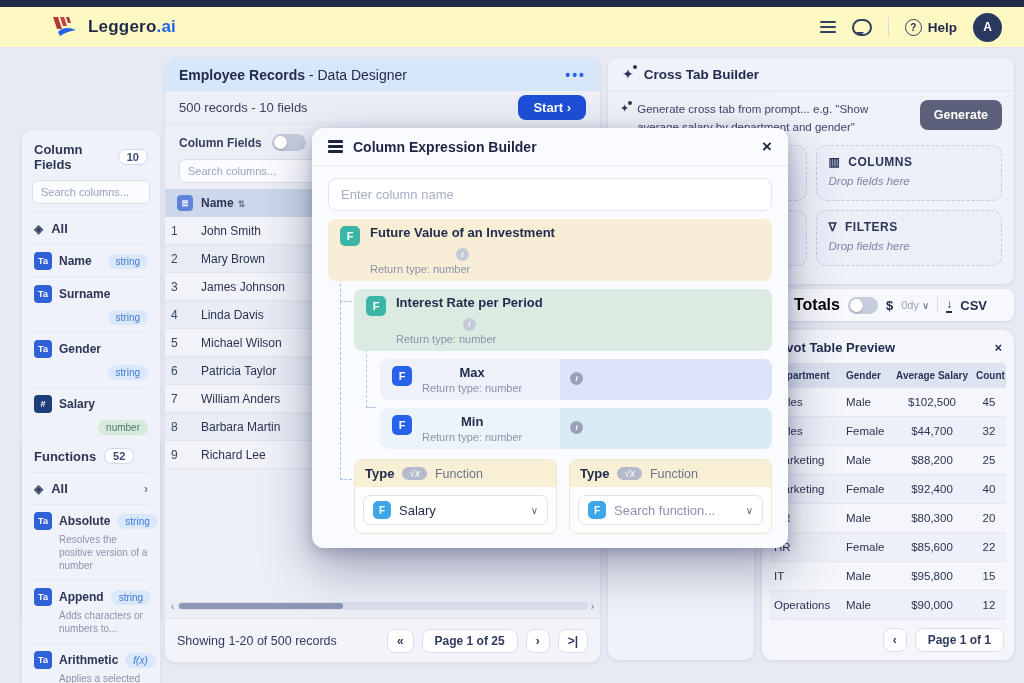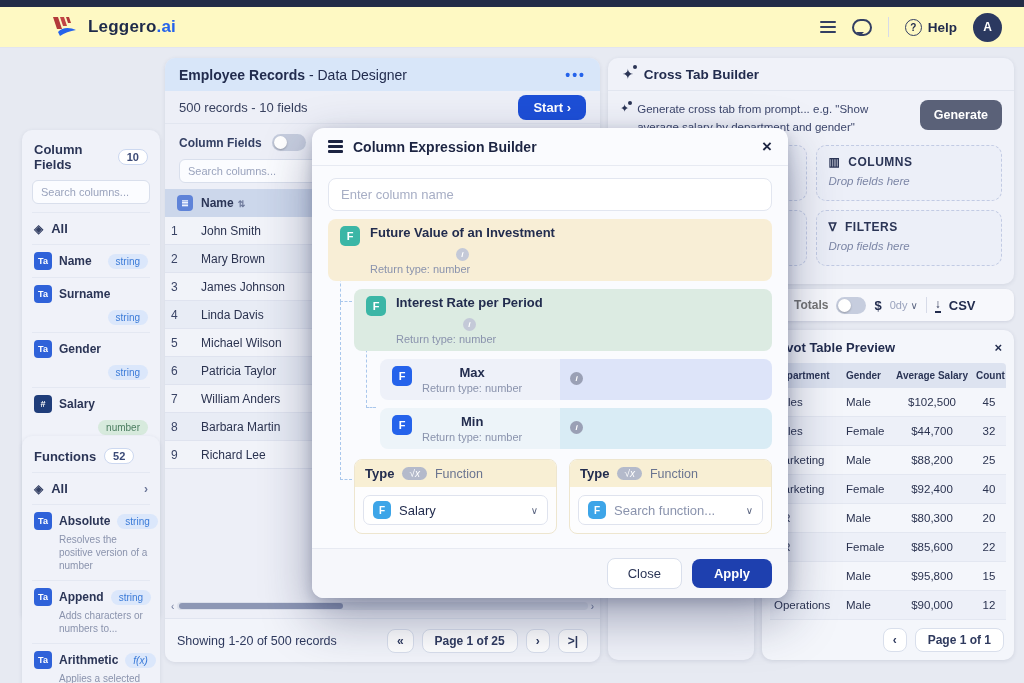--- a/index.html
+++ b/index.html
@@ -110,21 +110,21 @@
              font-size:12.5px; font-weight:bold; }
   .zones { display:grid; grid-template-columns:1fr 1fr; gap:9px; margin:2px 12px; }
   .zone { border:1.5px dashed #c2cbe4; border-radius:10px; background:#eceff8; padding:9px 12px; min-height:56px; }
   .zone-head { display:flex; align-items:center; gap:8px; font-size:12px; font-weight:bold; letter-spacing:.5px; color:#2b3556; }
   .zone-ic { font-size:12px; color:#2b3556; }
   .zone-hint { font-size:11.5px; font-style:italic; color:#7c86a6; margin-top:6px; }
 
   .totals-bar { position:absolute; left:762px; top:289px; width:252px; height:32px; background:#f7f8fc; border-radius:8px;
                 box-shadow:0 1px 3px rgba(40,50,90,.12); display:flex; align-items:center; gap:8px; padding:0 10px; }
   .circ-ic { width:14px; height:14px; min-width:14px; border:1.6px solid #333f63; border-radius:50%; }
-  .totals-lbl { font-size:12px; font-weight:bold; color:#737373; }
+  .totals-lbl { font-size:16px; font-weight:bold; color:#000000; }
   .dollar { font-size:13px; font-weight:bold; color:#222c4e; }
   .dec-sel { font-size:11px; color:#9aa3bd; display:flex; gap:3px; align-items:center; }
   .vdiv { width:1px; height:16px; background:#d7dbe8; }
   .dl-ic { font-size:12px; color:#222c4e; border-bottom:2px solid #222c4e; line-height:1; padding-bottom:1px; }
   .csv-lbl { font-size:13px; font-weight:bold; color:#222c4e; }
 
   .empty-card { position:absolute; left:608px; top:330px; width:146px; height:330px; }
   .pivot-card { position:absolute; left:762px; top:330px; width:252px; height:330px; background:#f4f6fb;
                 border-radius:10px; box-shadow:0 1px 4px rgba(40,50,90,.12); padding:8px 8px 0; }
   .pv-head { display:flex; align-items:center; padding:2px 4px 8px; }
@@ -634,18 +634,14 @@
           <div class="type-body">
             <div class="dd">
               <span class="f-ic f-sky">F</span>
               <span class="dd-ph">Search function...</span>
               <span class="chev">∨</span>
             </div>
           </div>
         </div>
       </div>
     </div>
-    <div class="md-footer">
-      <span class="btn-close">Close</span>
-      <span class="btn-apply">Apply</span>
-    </div>
   </div>
 </div>
 
 </body></html>

